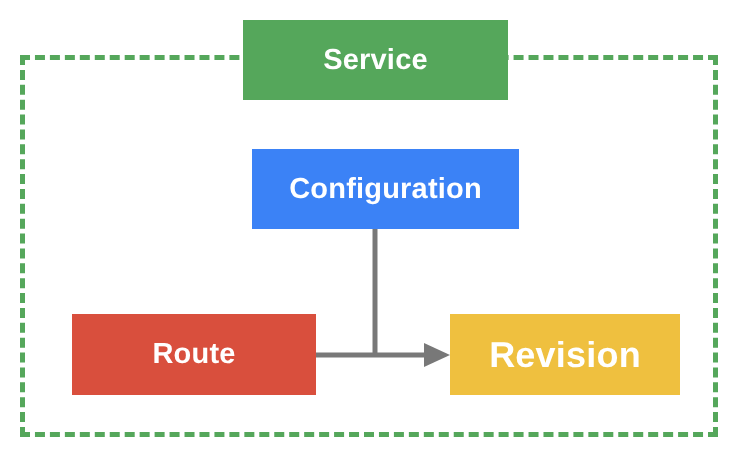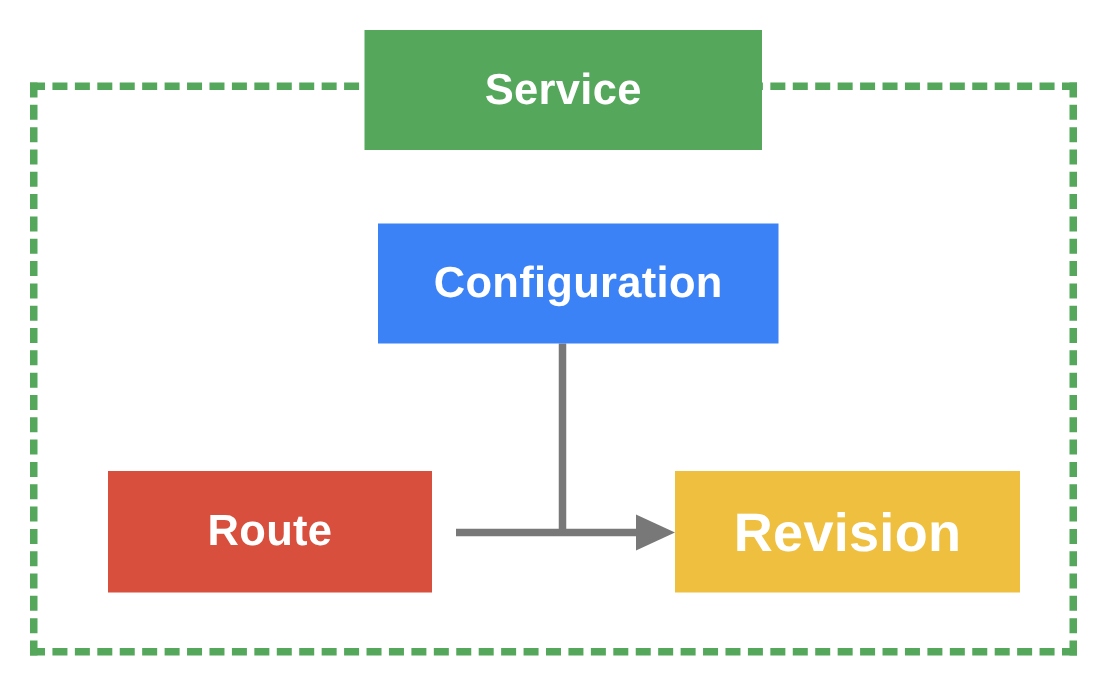--- a/index.html
+++ b/index.html
@@ -52,21 +52,21 @@
     top: 149px;
     width: 267px;
     height: 80px;
     background: #3b82f6;
     font-size: 29px;
     margin-left: 11px;
   }
   #node-route {
     left: 72px;
     top: 314px;
-    width: 216px;
+    width: 244px;
     height: 81px;
     background: #D94F3D;
     font-size: 29px;
   }
   #node-revision {
     left: 450px;
     top: 314px;
     width: 230px;
     height: 81px;
     background: #EFC03F;

